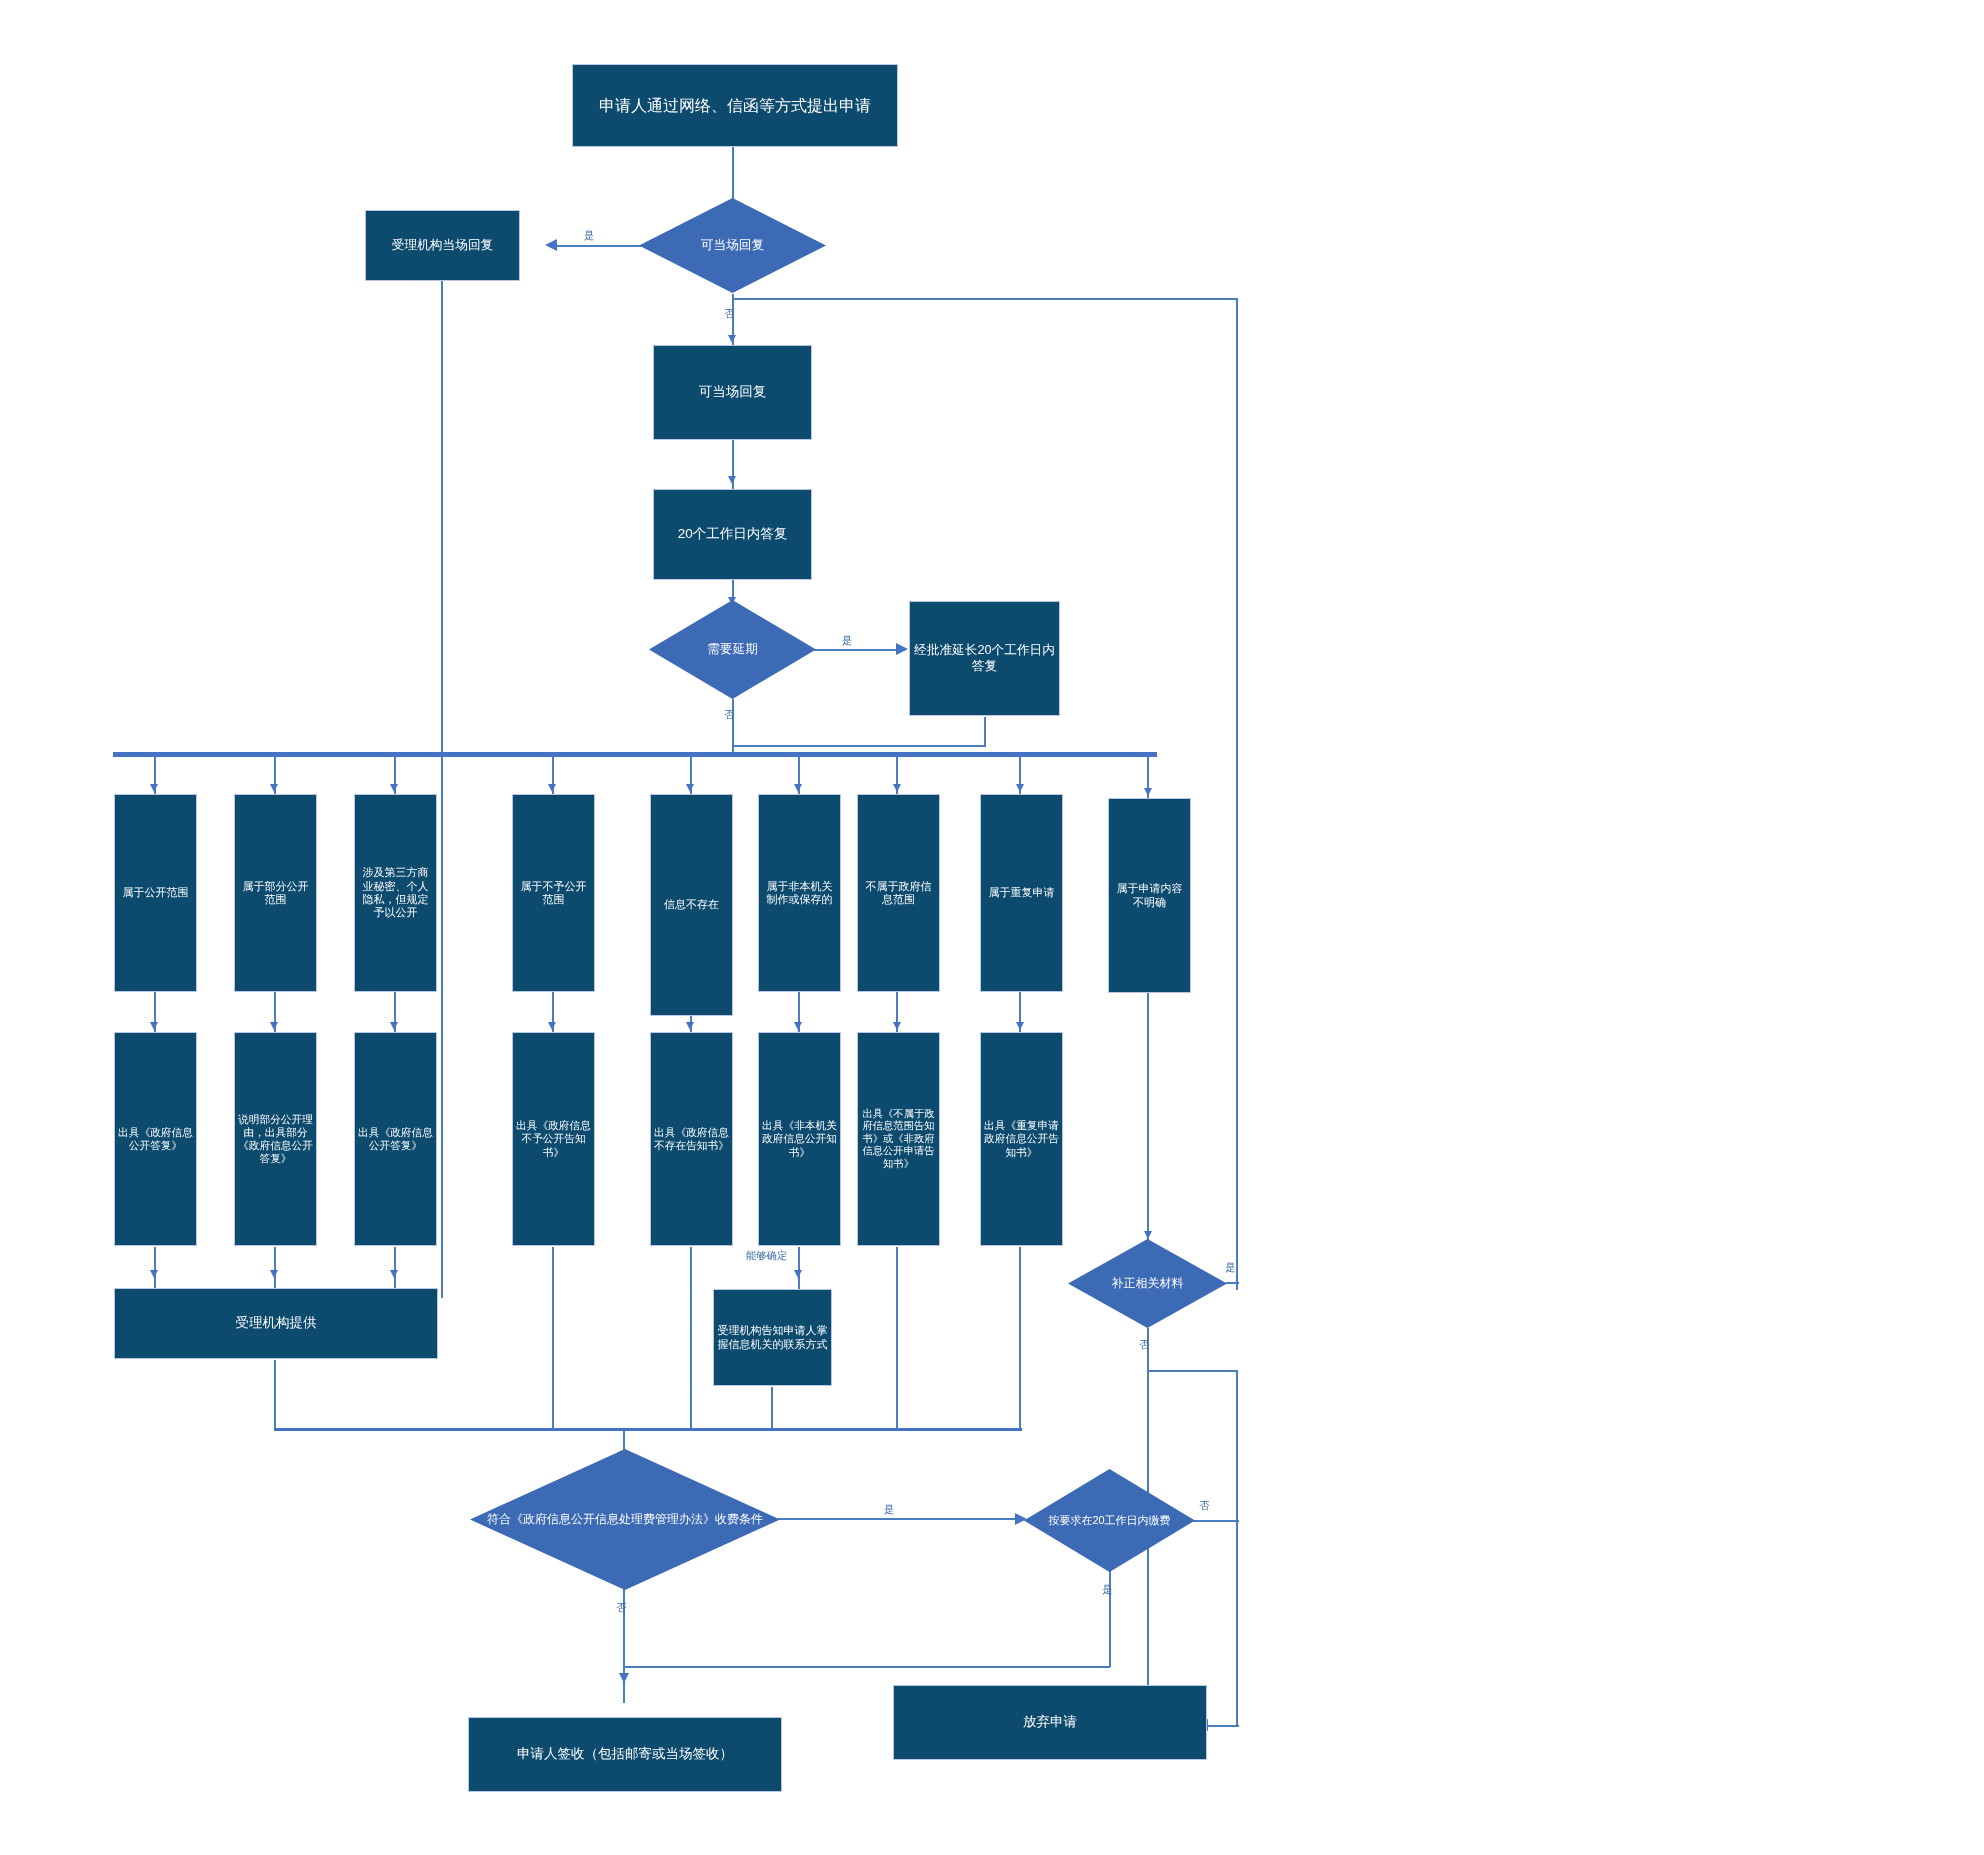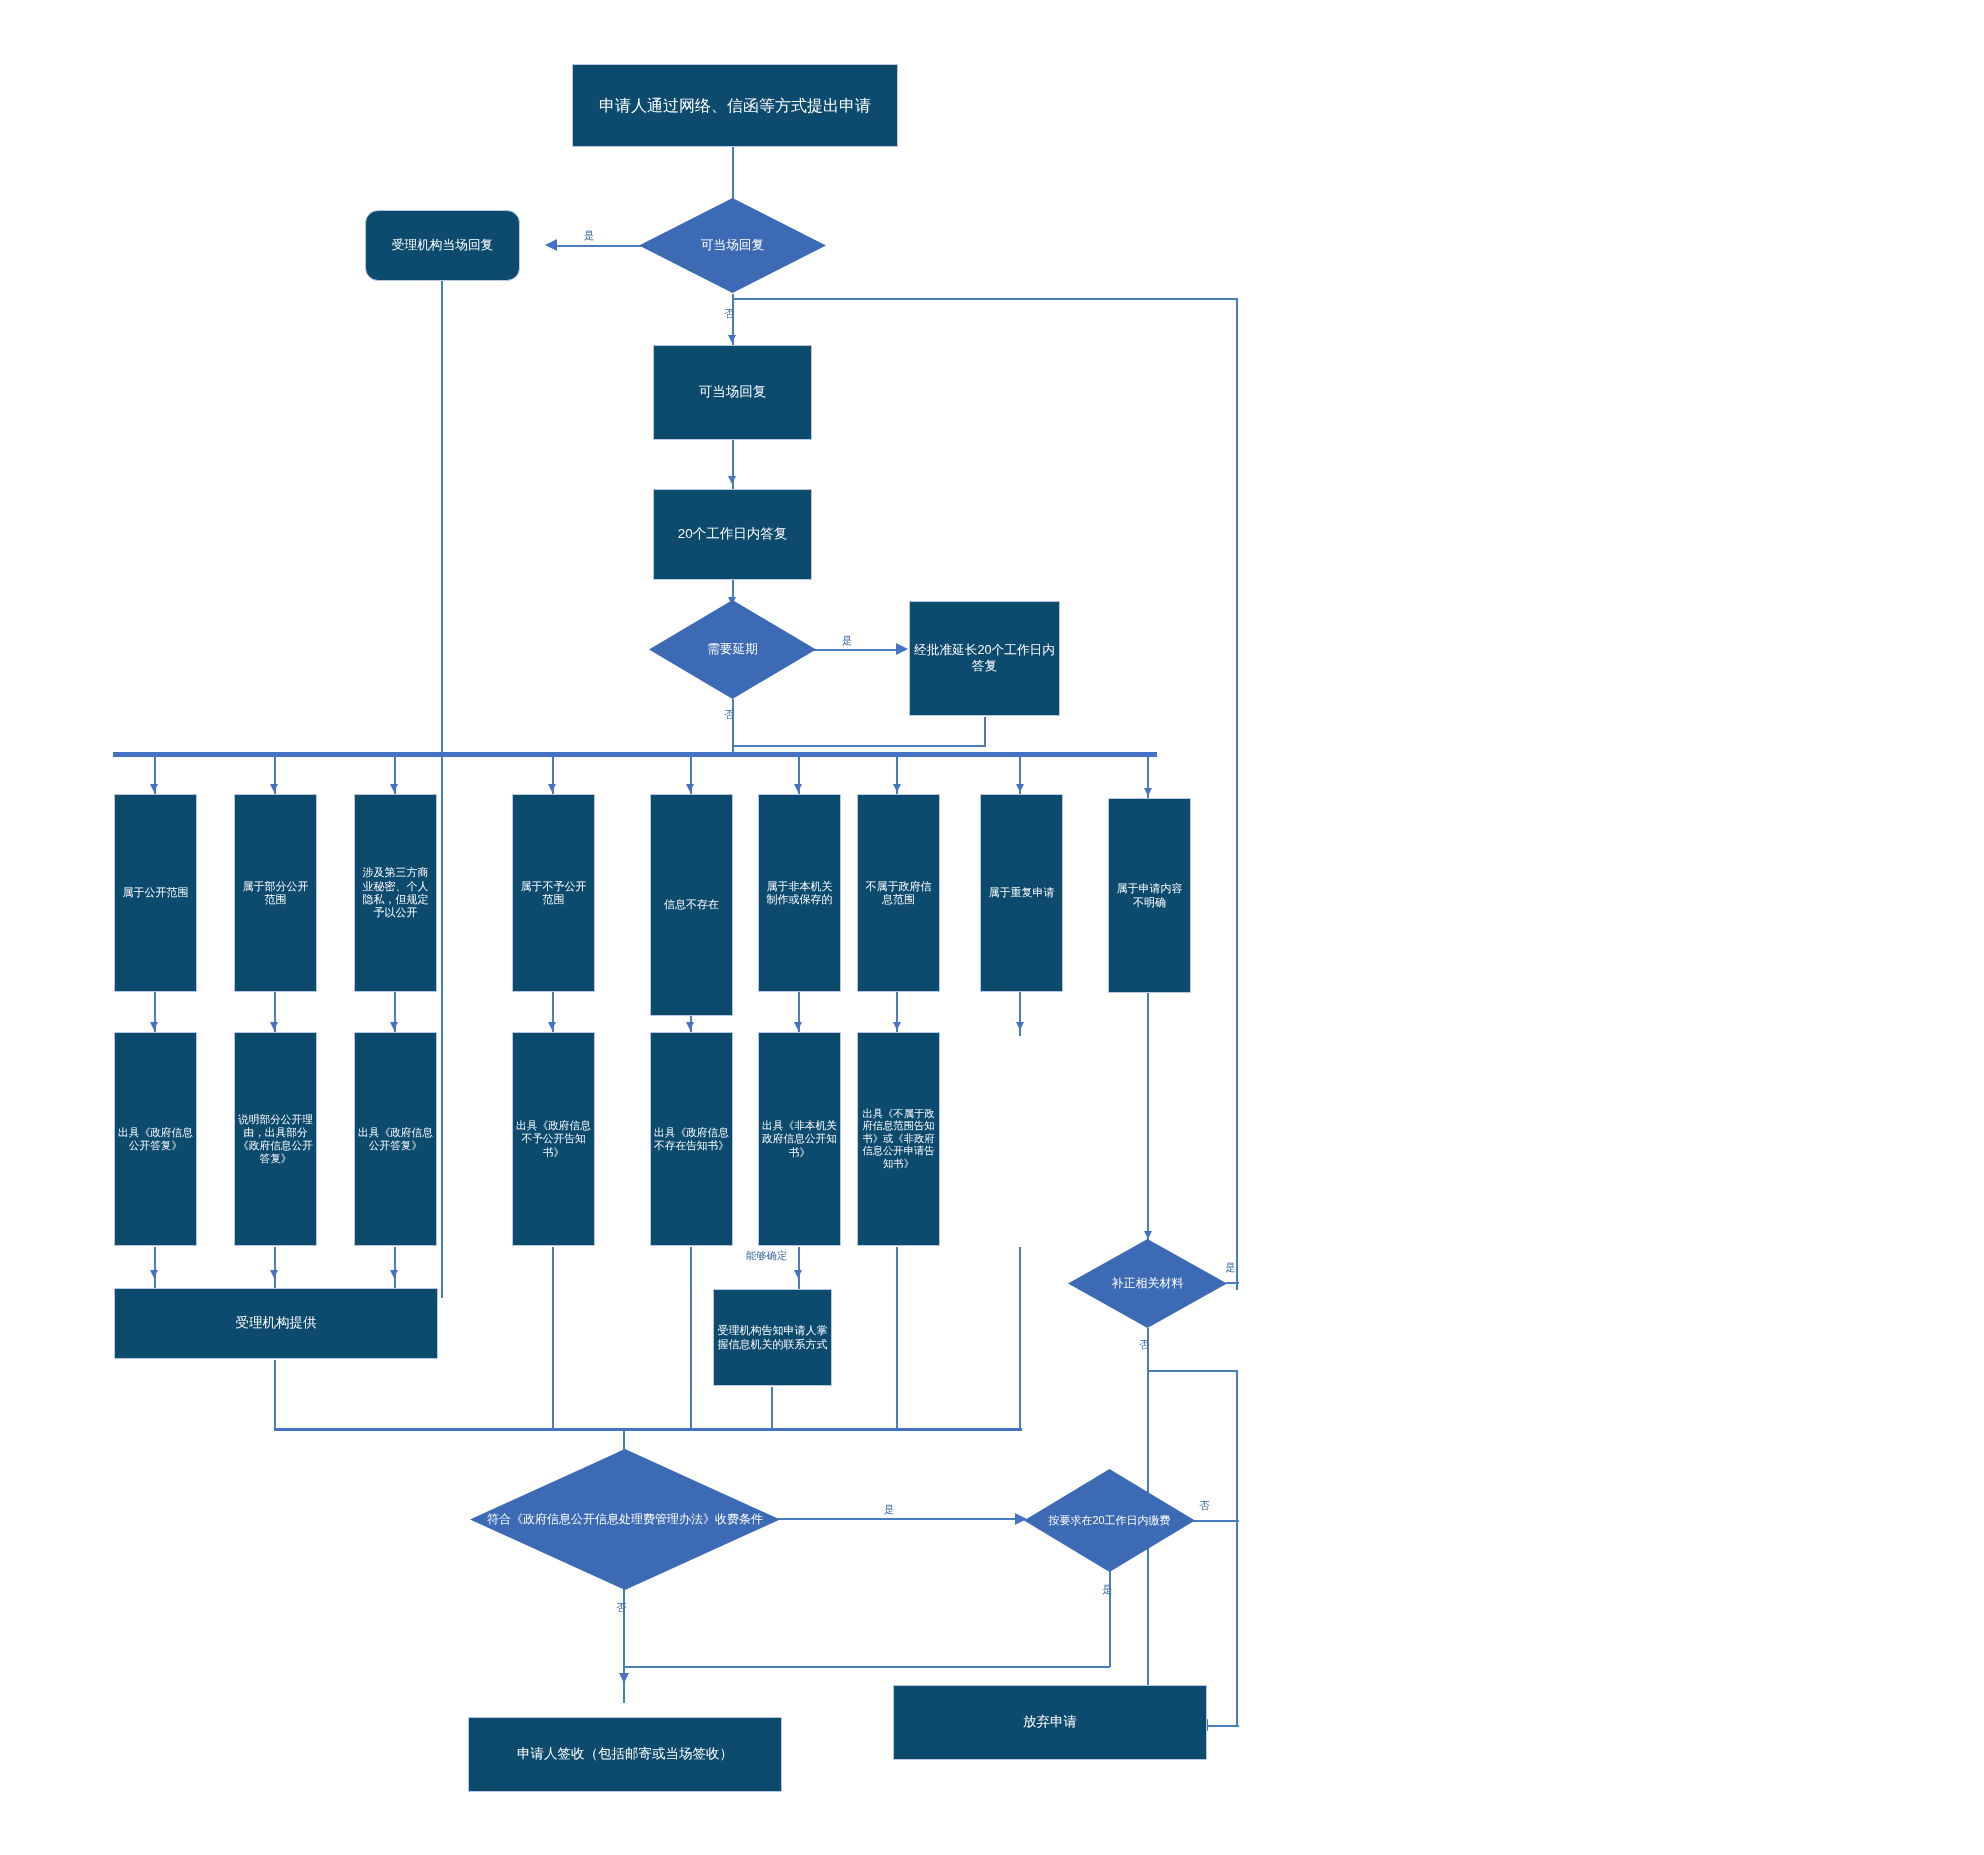--- a/index.html
+++ b/index.html
@@ -40,21 +40,21 @@
 
   <div class="node dia" style="left:639px;top:198px;width:187px;height:95px;font-size:12.7px;">
     <span class="diashape"></span>
     <span class="dlabel">可当场回复</span>
   </div>
 
   <div class="ln" style="left:556px;top:245px;width:85px;height:2.4px;"></div>
   <div class="ah left" style="left:545px;top:239px;"></div>
   <div class="elab" style="left:584px;top:229px;">是</div>
 
-  <div class="node rect" style="left:365px;top:210px;width:155px;height:71px;font-size:12.7px;border-radius:13px;">
+  <div class="node rect" style="left:365px;top:210px;width:155px;height:71px;font-size:12.7px;">
     <span>受理机构当场回复</span>
   </div>
 
   <div class="ln" style="left:441px;top:281px;width:2px;height:1017px;"></div>
   <div class="ln" style="left:441px;top:1428px;width:2px;height:0px;"></div>
 
   <div class="elab vert" style="left:722px;top:301px;">否</div>
   <div class="ln" style="left:732px;top:294px;width:2px;height:54px;"></div>
   <div class="ah down sm" style="left:728px;top:335px;"></div>
 
@@ -183,20 +183,23 @@
     </div>
   <div class="ln" style="left:896px;top:1247px;width:2px;height:183px;"></div>
 
   <div class="ln" style="left:1019px;top:754px;width:2px;height:42px;"></div>
   <div class="ah down sm" style="left:1016px;top:784px;"></div>
   <div class="node rect" style="left:980px;top:794px;width:83px;height:198px;font-size:11px;">
     <span>属于重复申请</span>
     </div>
   <div class="ln" style="left:1019px;top:992px;width:2px;height:44px;"></div>
   <div class="ah down sm" style="left:1016px;top:1022px;"></div>
+  <div class="node rect" style="left:980px;top:1032px;width:83px;height:214px;font-size:10.7px;">
+    <span>出具《重复申请政府信息公开告知书》</span>
+    </div>
   <div class="ln" style="left:1019px;top:1247px;width:2px;height:183px;"></div>
 
   <div class="ln" style="left:1147px;top:754px;width:2px;height:48px;"></div>
   <div class="ah down sm" style="left:1144px;top:788px;"></div>
   <div class="node rect" style="left:1108px;top:798px;width:83px;height:195px;font-size:11px;">
     <span>属于申请内容不明确</span>
     </div>
   <div class="ln" style="left:1147px;top:992px;width:2px;height:250px;"></div>
   <div class="ah down sm" style="left:1144px;top:1231px;"></div>
 

